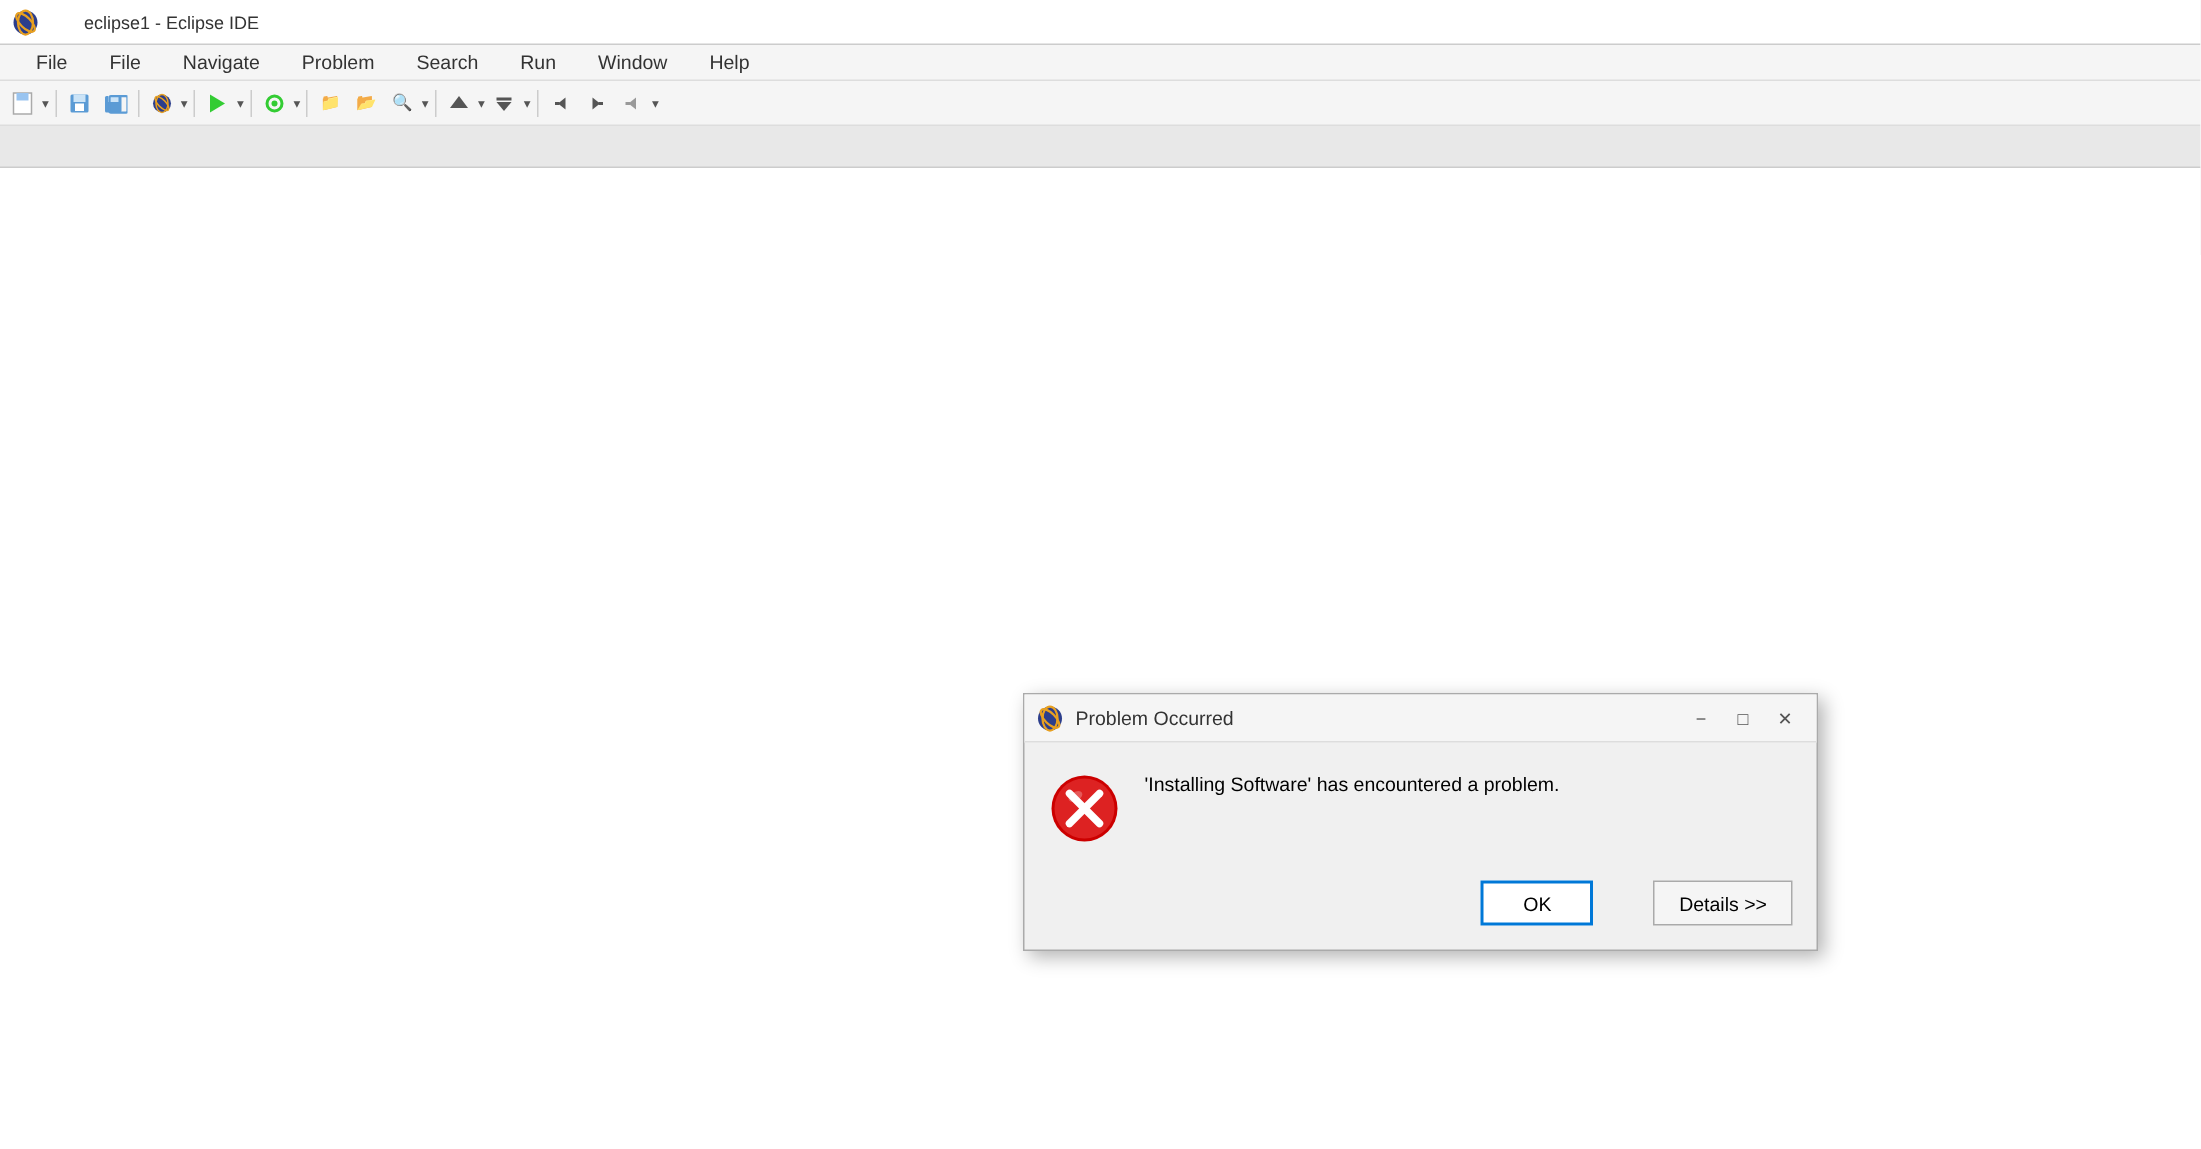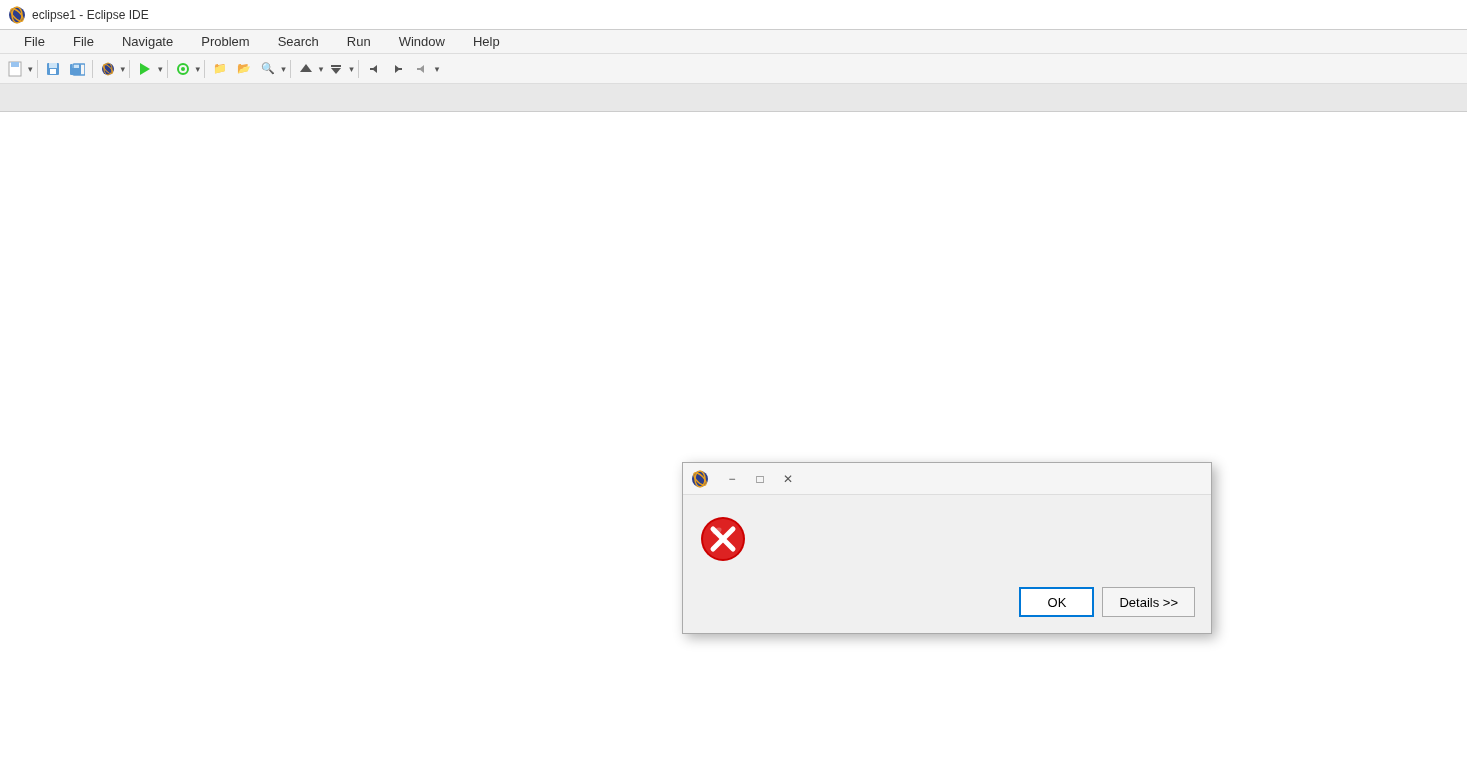--- a/index.html
+++ b/index.html
@@ -14,20 +14,21 @@
     }
 
     
     #title-bar {
       background: #fff;
       height: 30px;
       display: flex;
       align-items: center;
       padding: 0 8px;
       border-bottom: 1px solid #ccc;
+      gap: 24px;
     }
     #title-bar-icon {
       width: 18px;
       height: 18px;
       margin-right: 6px;
       flex-shrink: 0;
     }
     #title-text {
       font-size: 12px;
       color: #333;
@@ -206,20 +207,21 @@
 
     .dialog-btn {
       min-width: 75px;
       height: 30px;
       padding: 0 16px;
       font-size: 13px;
       cursor: pointer;
       background: #f5f5f5;
       border: 1px solid #aaa;
       color: #000;
+      margin-left: 32px;
     }
 
     #ok-btn {
       background: #fff;
       border: 2px solid #0078d7;
     }
 
     
   </style>
 </head>
@@ -341,39 +343,41 @@
   <div id="dialog-overlay">
 
     <div id="dialog">
 
       <div id="dialog-titlebar">
         <svg id="dialog-title-icon" viewBox="0 0 18 18">
           <circle cx="9" cy="9" r="8" fill="#2c3e8c"></circle>
           <ellipse cx="9" cy="9" rx="5" ry="8" fill="none" stroke="#e8a020" stroke-width="1.5"></ellipse>
           <ellipse cx="9" cy="9" rx="8" ry="3.5" fill="none" stroke="#e8a020" stroke-width="1.5" transform="rotate(45 9 9)"></ellipse>
         </svg>
+        <span id="dialog-title-text">Problem Occurred</span>
         <button class="dialog-control-btn">−</button>
         <button class="dialog-control-btn">□</button>
         <button class="dialog-control-btn">✕</button>
       </div>
 
       <div id="dialog-body">
         <div id="dialog-content-row">
 
           <svg id="error-icon" viewBox="0 0 48 48">
             <circle cx="24" cy="24" r="22" fill="#cc0000"></circle>
             <circle cx="24" cy="24" r="20" fill="#dd2222"></circle>
 
             <line x1="14" y1="14" x2="34" y2="34" stroke="white" stroke-width="5" stroke-linecap="round"></line>
             <line x1="34" y1="14" x2="14" y2="34" stroke="white" stroke-width="5" stroke-linecap="round"></line>
 
             <ellipse cx="18" cy="16" rx="5" ry="3" fill="rgba(255,255,255,0.25)" transform="rotate(-30 18 16)"></ellipse>
           </svg>
 
           <div id="dialog-messages">
+            <div id="dialog-main-msg">'Installing Software' has encountered a problem.</div>
           </div>
         </div>
 
         <div id="dialog-buttons">
           <button id="ok-btn" class="dialog-btn">OK</button>
           <button class="dialog-btn">Details &gt;&gt;</button>
         </div>
       </div>
     </div>
   </div>

